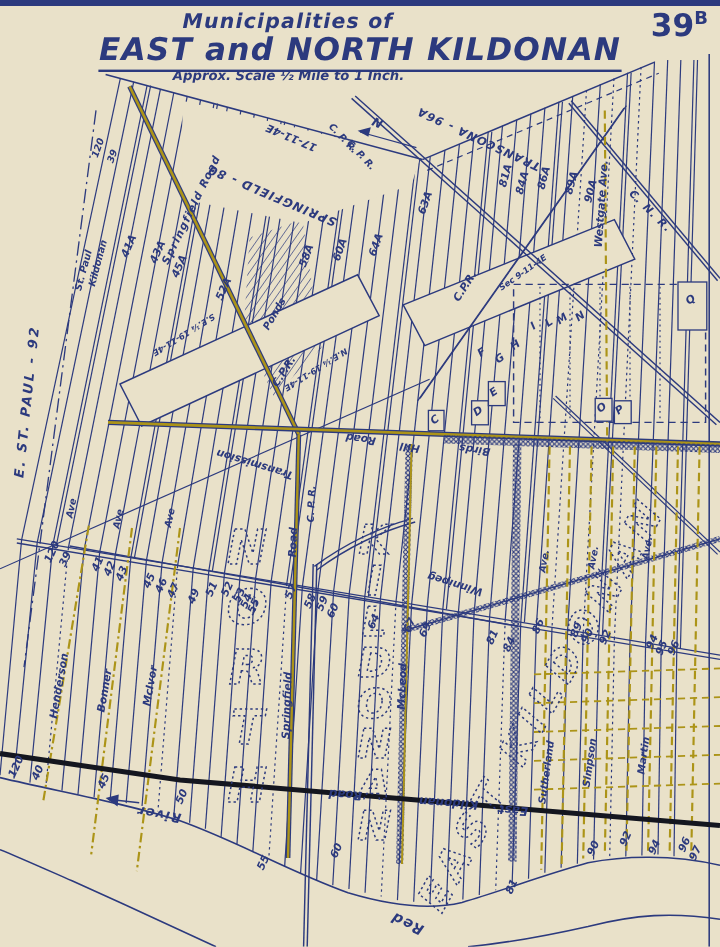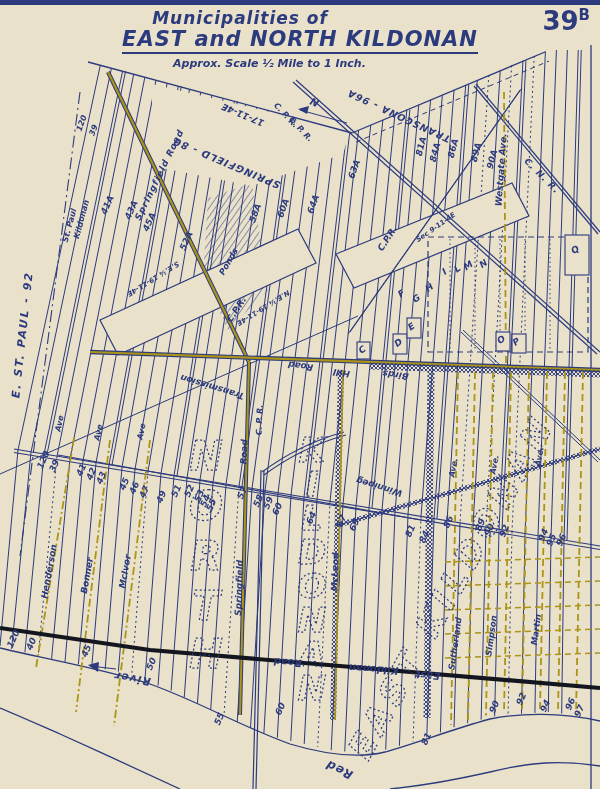--- a/index.html
+++ b/index.html
@@ -1,22 +1,22 @@
 <!DOCTYPE html>
 <html><head>
 <meta charset="utf-8">
 <style>
   html,body{margin:0;padding:0;width:600px;height:789px;overflow:hidden;}
   body{background:#e9e1c9;font-family:"DejaVu Sans",sans-serif;position:relative;}
   #map-svg{position:absolute;left:0;top:0;}
   .hdr{position:absolute;z-index:5;color:#2c3a7e;}
   #title1{top:8px;left:0;width:480px;text-align:center;font-size:17px;font-style:italic;font-weight:bold;letter-spacing:1px;}
-  #title2{top:27px;left:0;width:600px;text-align:center;font-size:21px;font-style:italic;font-weight:bold;letter-spacing:1px;}
+  #title2{top:27px;left:0;width:600px;text-align:center;font-size:26px;font-style:italic;font-weight:bold;letter-spacing:1px;}
   #title2 span{border-bottom:2px solid #2c3a7e;padding-bottom:1px;}
-  #scale-note{top:57px;left:173px;font-size:11px;font-style:italic;font-weight:bold;}
+  #scale-note{top:57px;left:144px;font-size:11px;font-style:italic;font-weight:bold;}
   #sheet-no{top:6px;right:10px;font-size:26px;font-weight:bold;}
   #sheet-no sup{font-size:15px;}
   svg text{font-family:"DejaVu Sans",sans-serif;font-style:italic;}
 </style>
 </head>
 <body>
 
 <div class="hdr" id="title1">Municipalities of</div>
 <div class="hdr" id="title2"><span>EAST and NORTH KILDONAN</span></div>
 <div class="hdr" id="scale-note">Approx. Scale ½ Mile to 1 Inch.</div>

